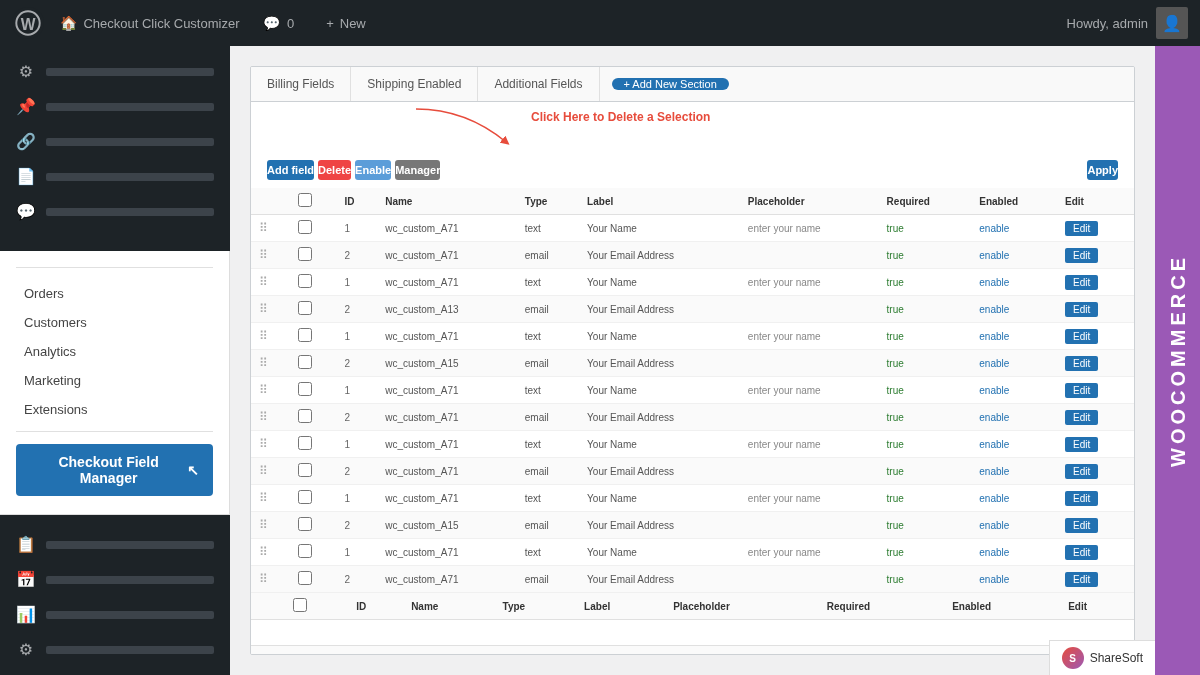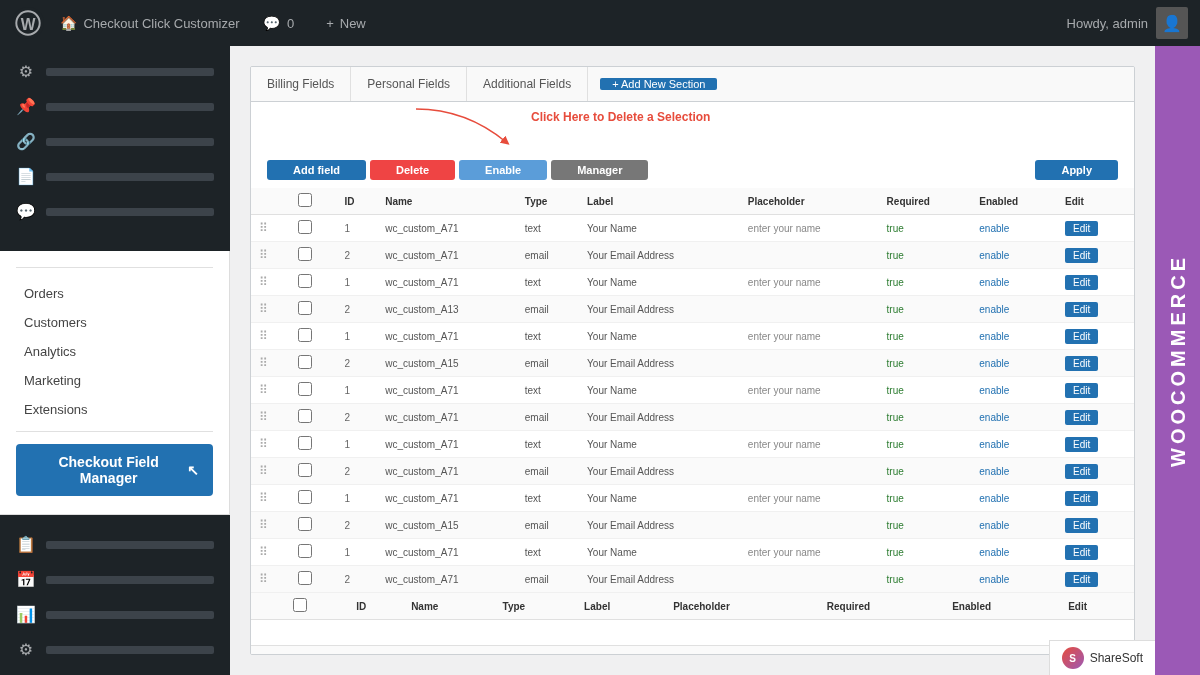--- a/index.html
+++ b/index.html
@@ -166,21 +166,21 @@
       display: inline-flex; align-items: center; justify-content: center;
       margin-left: 4px;
       cursor: pointer;
       font-weight: bold;
     }
     .add-section-btn {
       background: #2271b1;
       color: white;
       padding: 0 12px;
       font-size: 11px;
-      border-radius: 2px;
+      border-radius: 7px;
       cursor: pointer;
       margin: 6px 12px;
       white-space: nowrap;
     }
 
     
     .annotation-area {
       padding: 8px 16px;
       display: flex;
       align-items: center;
@@ -197,21 +197,21 @@
     }
 
     
     .action-buttons {
       display: flex;
       align-items: center;
       padding: 8px 16px;
       gap: 4px;
     }
     .btn-action {
-      padding: 4px 26px;
+      padding: 4px 0;
       font-size: 11px;
       border-radius: 3px;
       cursor: pointer;
       border: none;
       color: white;
       font-weight: 600;
     }
     .btn-add-field { background: #2271b1; }
     .btn-delete { background: #ef4444; }
     .btn-enable { background: #5b9dd9; }
@@ -394,21 +394,21 @@
   </div>
 
   <div id="main">
     <div id="content-panel">
 
       <div class="tabs-bar">
         <div class="tab">
           <span>Billing Fields</span>
         </div>
         <div class="tab">
-          <span>Personal Fields</span>
+          <span>Shipping Enabled</span>
         </div>
         <div class="tab">
           <span>Additional Fields</span>
         </div>
         <div class="add-section-btn">+ Add New Section</div>
       </div>
 
       <div class="annotation-area">
         <svg style="position:absolute;left:155px;top:2px;" width="120" height="46">
           <defs>

